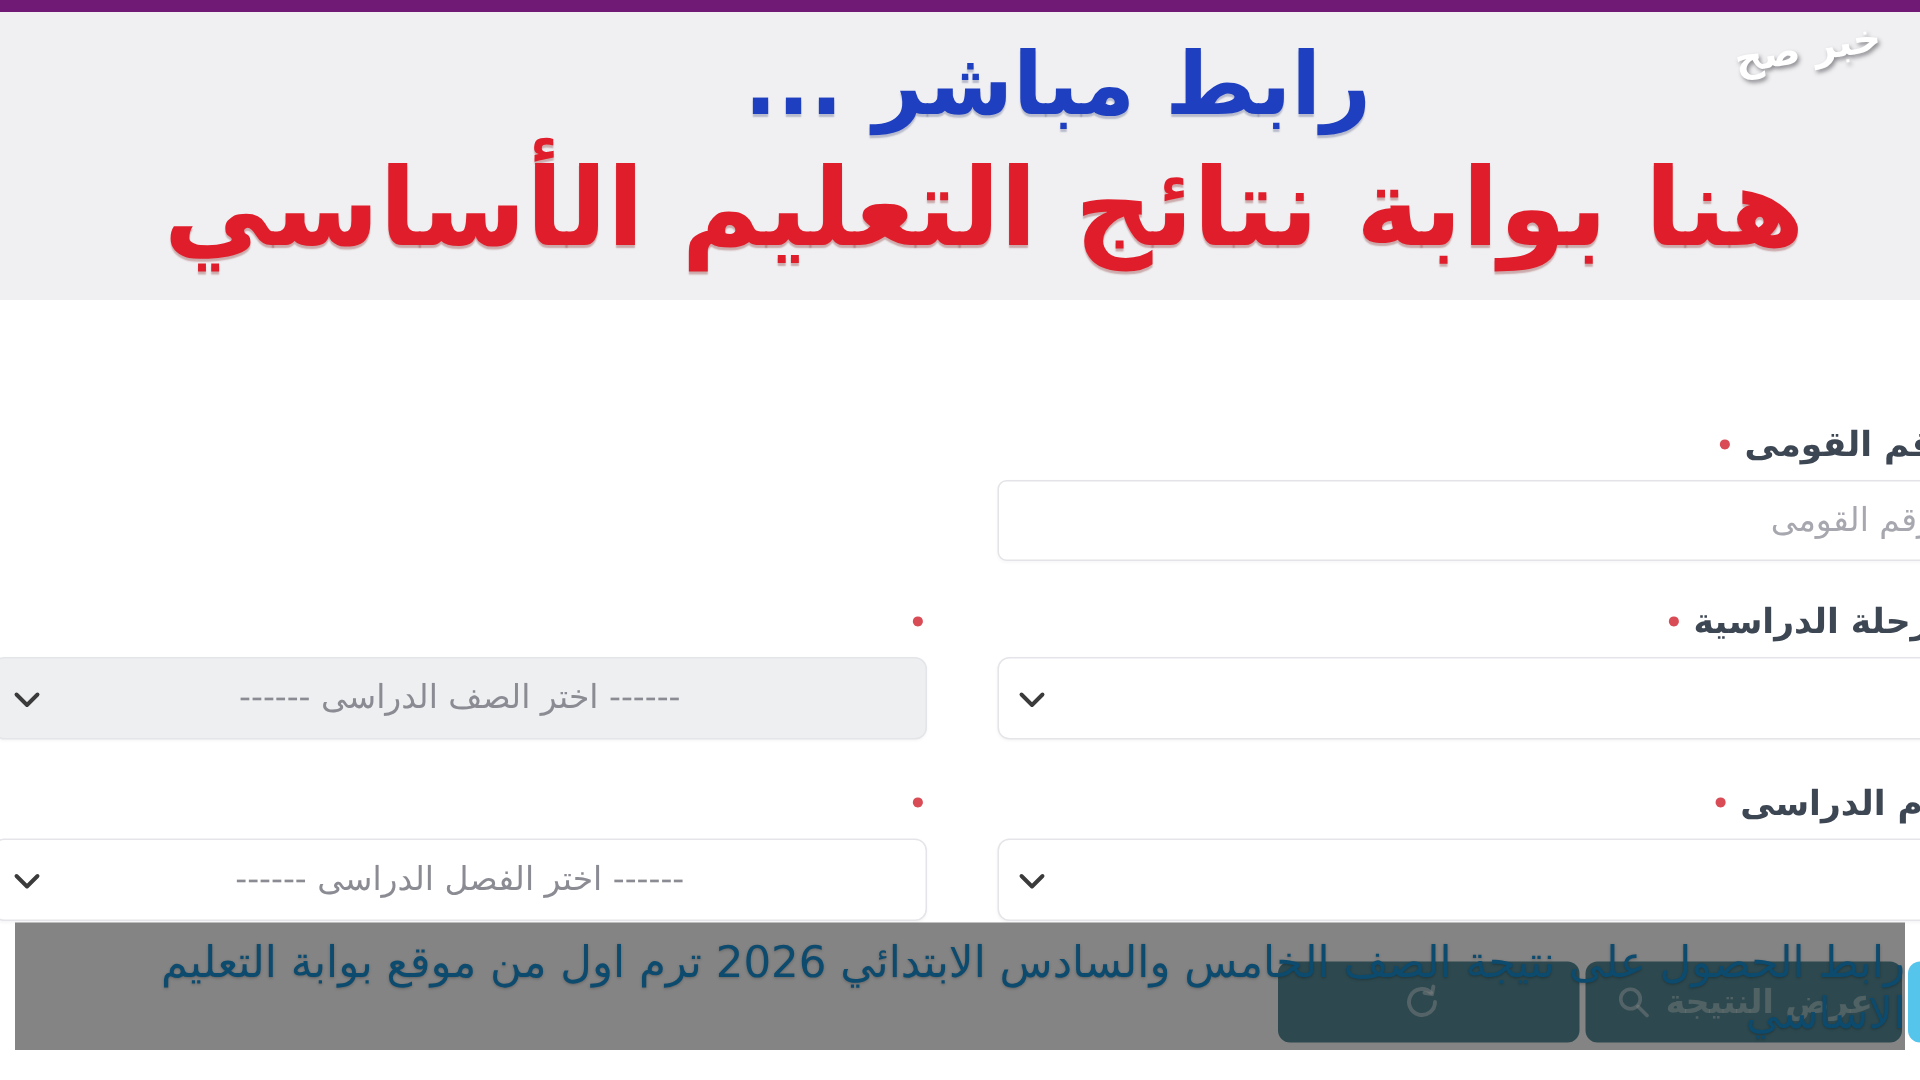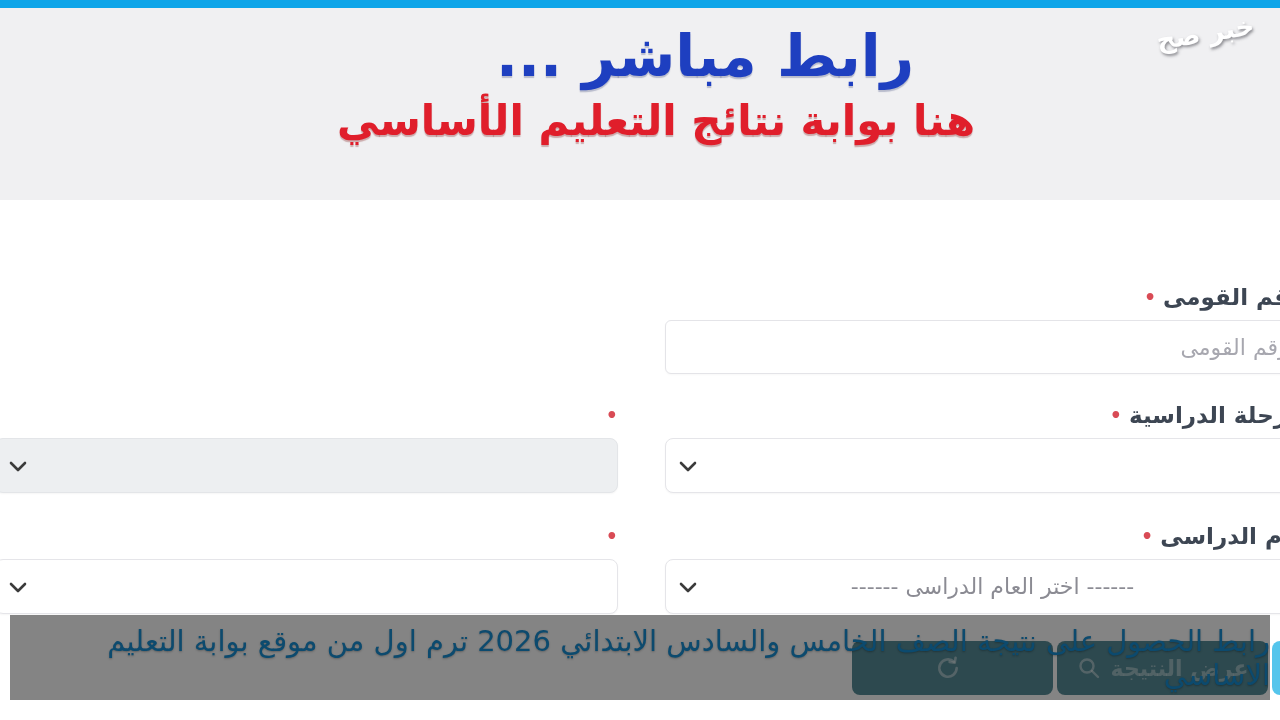--- a/index.html
+++ b/index.html
@@ -4,33 +4,33 @@
 <style>
   html,body{margin:0;padding:0;}
   body{
     width:1280px;height:720px;overflow:hidden;position:relative;
     background:#ffffff;
     font-family:"DejaVu Sans", sans-serif;
   }
   
   .header{
     position:absolute;top:0;left:0;width:1280px;height:200px;
-    background:#f0f0f2;border-top:8px solid #0ea5e9;box-sizing:border-box;
+    background:#f0f0f2;border-top:8px solid #701a75;box-sizing:border-box;
     text-align:center;overflow:hidden;
   }
   .title1{
     direction:rtl;margin-top:14px;
     font-size:58px;font-weight:bold;color:#1e3fc0;
     transform:translateX(65px);
     text-shadow:0 2px 1px rgba(20,30,90,0.25);
     letter-spacing:1px;
   }
   .title2{
     direction:rtl;margin-top:6px;
-    font-size:42px;font-weight:bold;color:#e01e2b;
+    font-size:72px;font-weight:bold;color:#e01e2b;
     text-shadow:0 2px 1px rgba(120,10,10,0.3);
     letter-spacing:1px;
     margin-left:32px;
   }
   .watermark{
     position:absolute;top:18px;right:26px;
     color:#ffffff;font-size:26px;font-weight:bold;
     transform:rotate(-9deg);
     text-shadow:1px 2px 3px rgba(130,130,135,0.9);
     direction:rtl;
@@ -124,45 +124,46 @@
         <svg class="chev" width="18" height="11" viewBox="0 0 18 11">
             <polyline points="2,2 9,9 16,2" fill="none" stroke="#3b3b3b" stroke-width="2.6" stroke-linecap="round" stroke-linejoin="round"></polyline>
           </svg>
       </div>
     </div>
     <div>
       <div class="field-label">
         <span class="req">•</span>
       </div>
       <div class="select muted">
+        <span>------ اختر الصف الدراسى ------</span>
         <svg class="chev" width="18" height="11" viewBox="0 0 18 11">
             <polyline points="2,2 9,9 16,2" fill="none" stroke="#3b3b3b" stroke-width="2.6" stroke-linecap="round" stroke-linejoin="round"></polyline>
           </svg>
       </div>
     </div>
   </div>
 
   <div class="row r3">
     <div>
       <div class="field-label">
         <span>العام الدراسى</span>
         <span class="req">•</span>
       </div>
       <div class="select">
-        <span>------ اختر العام الدراسى ------</span>
         <svg class="chev" width="18" height="11" viewBox="0 0 18 11">
             <polyline points="2,2 9,9 16,2" fill="none" stroke="#3b3b3b" stroke-width="2.6" stroke-linecap="round" stroke-linejoin="round"></polyline>
           </svg>
       </div>
     </div>
     <div>
       <div class="field-label">
         <span class="req">•</span>
       </div>
       <div class="select">
+        <span>------ اختر الفصل الدراسى ------</span>
         <svg class="chev" width="18" height="11" viewBox="0 0 18 11">
             <polyline points="2,2 9,9 16,2" fill="none" stroke="#3b3b3b" stroke-width="2.6" stroke-linecap="round" stroke-linejoin="round"></polyline>
           </svg>
       </div>
     </div>
   </div>
 
   <div class="row r4">
     <div class="btn-row">
       <button class="btn edge"></button>

